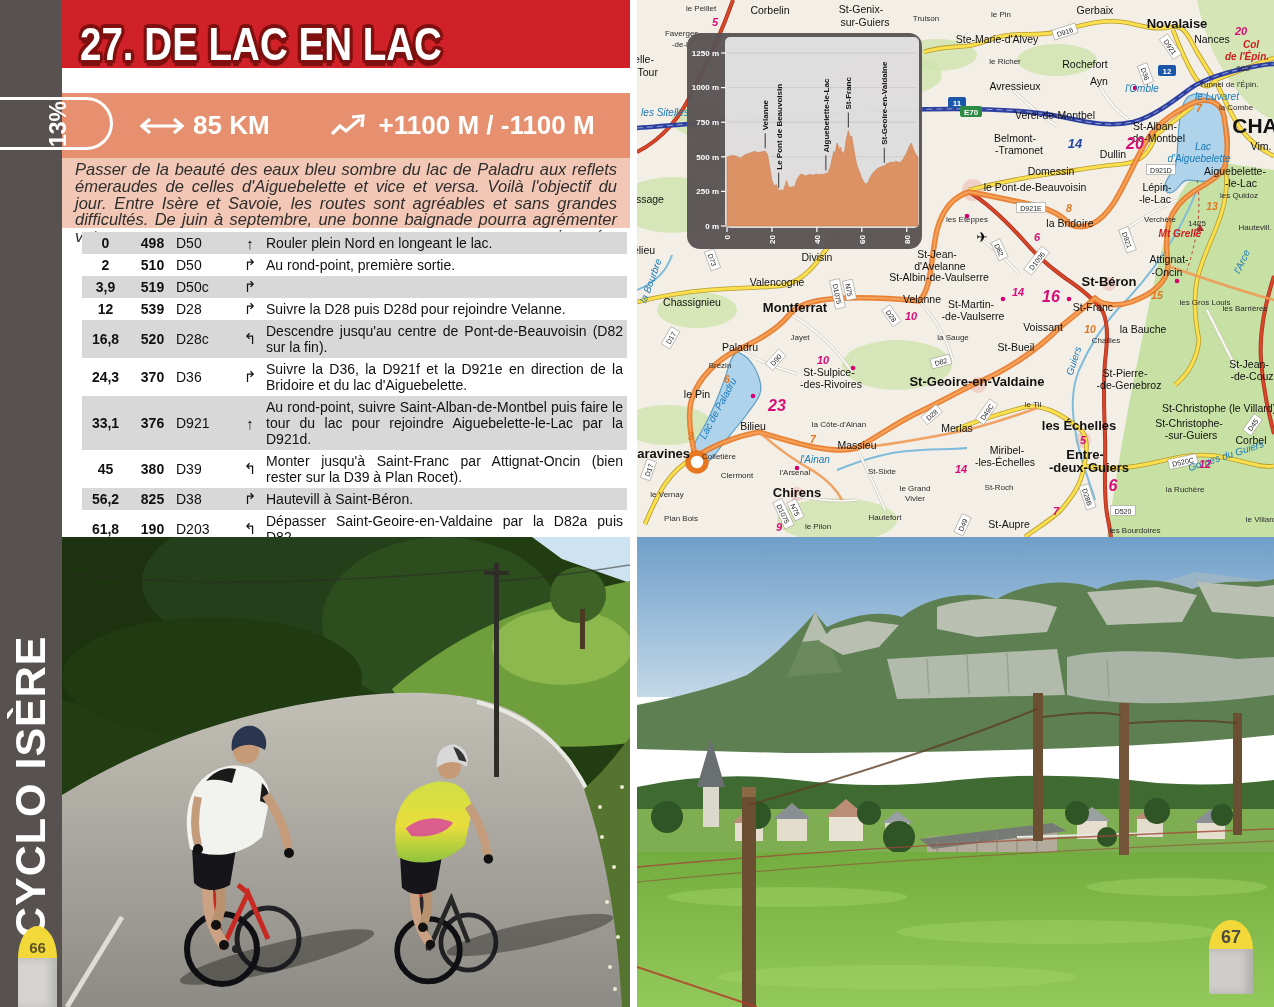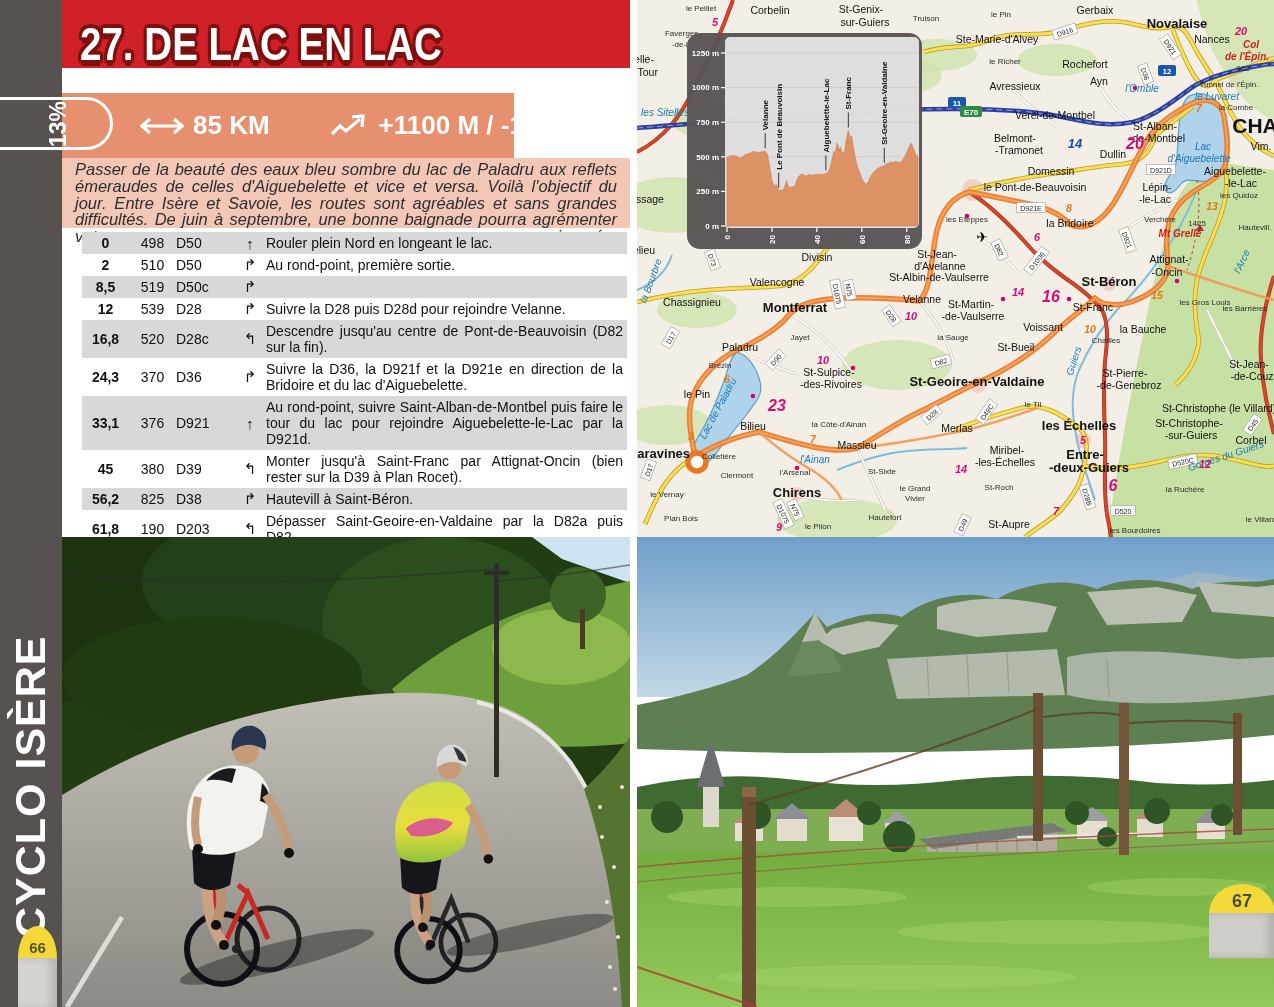--- a/index.html
+++ b/index.html
@@ -11,48 +11,48 @@
       writing-mode:vertical-rl;transform:rotate(180deg);
       color:#fff;font-weight:bold;font-size:43px;letter-spacing:1px;
       display:flex;align-items:center;justify-content:center;}
   .milestone{position:absolute;text-align:center;}
   .ms-dome{background:#f2d838;border-radius:50% 50% 0 0 / 100% 100% 0 0;
       font-weight:bold;color:#5c5426;display:flex;align-items:flex-end;justify-content:center;}
   .ms-body{background:#d6d4d0;box-shadow:inset -6px 0 8px rgba(0,0,0,.15);}
   #ms66{left:18px;top:926px;width:39px;}
   #ms66 .ms-dome{height:30px;font-size:15px;padding-bottom:2px;}
   #ms66 .ms-body{height:51px;}
-  #ms67{left:1209px;top:884px;width:66px;}
+  #ms67{left:1209px;top:920px;width:44px;}
   #ms67 .ms-dome{height:28px;font-size:18px;color:#4c4c44;padding-bottom:1px;}
   #ms67 .ms-body{height:45px;background:#cfcdc9;}
   
   .leftcol{position:absolute;left:62px;top:0;width:568px;}
   .banner{height:68px;background:#cf2127;position:relative;}
   .banner h1{margin:0;position:absolute;left:18px;top:16px;color:#fff;
       font-size:47px;font-weight:900;letter-spacing:0px;white-space:nowrap;
       transform:scaleX(.82);transform-origin:left;
       text-shadow:-3px -3px 0 #7e100f,3px -3px 0 #7e100f,-3px 3px 0 #7e100f,
         3px 3px 0 #7e100f,-4px 0 0 #7e100f,4px 0 0 #7e100f,0 -4px 0 #7e100f,0 4px 0 #7e100f,0 6px 0 #7e100f;}
-  .stats{position:absolute;left:62px;top:93px;width:452px;height:65px;background:#e6906f;
+  .stats{position:absolute;left:62px;top:93px;width:568px;height:65px;background:#e6906f;
       display:flex;align-items:center;color:#fff;font-weight:bold;font-size:26px;}
   .stats .stat{display:flex;align-items:center;gap:9px;white-space:nowrap;}
   #stat-dist{margin-left:78px;} #stat-elev{margin-left:60px;} #stat-dur{margin-left:42px;}
   .grade-badge{position:absolute;left:0px;top:97px;width:113px;height:53px;
       border:3px solid #fff;border-left:none;border-radius:0 30px 30px 0;box-sizing:border-box;}
   .grade-badge span{position:absolute;left:58px;top:24px;color:#fff;font-weight:bold;font-size:23px;
       transform:translate(-50%,-50%) rotate(-90deg);}
   .intro{position:absolute;left:62px;top:158px;width:568px;height:70px;background:#f2c7b5;
       box-sizing:border-box;padding:3px 13px 0 13px;
       font-style:italic;font-size:16.5px;line-height:16.8px;color:#2e2e2e;
       text-align:justify;text-align-last:justify;}
   .rtable{position:absolute;left:82px;top:232px;width:545px;font-size:14px;color:#111;}
   .trow{display:flex;align-items:center;padding:2px 0;}
   .trow.odd{background:#d8d8d8;}
   .c-km{width:47px;text-align:center;font-weight:bold;flex:none;}
-  .c-alt{width:47px;text-align:center;font-weight:normal;flex:none;}
+  .c-alt{width:47px;text-align:center;font-weight:bold;flex:none;}
   .c-road{width:60px;text-align:left;flex:none;}
   .c-dir{width:28px;text-align:center;flex:none;font-size:15px;}
   .c-txt{flex:1;line-height:16px;padding:1px 4px 1px 2px;text-align:justify;}
   
   .map{position:absolute;left:637px;top:0;width:637px;height:537px;}
   .map svg{display:block;}
   text{font-family:"Liberation Sans",sans-serif;}
   .ml-lg{font-size:13px;font-weight:bold;fill:#111;text-anchor:middle;}
   .ml-md{font-size:10.5px;fill:#111;text-anchor:middle;}
   .ml-sm{font-size:8px;fill:#2b2b2b;text-anchor:middle;}
@@ -137,21 +137,21 @@
       <span class="c-txt">Rouler plein Nord en longeant le lac.</span>
     </div>
     <div class="trow even">
       <span class="c-km">2</span>
       <span class="c-alt">510</span>
       <span class="c-road">D50</span>
       <span class="c-dir">↱</span>
       <span class="c-txt">Au rond-point, première sortie.</span>
     </div>
     <div class="trow odd">
-      <span class="c-km">8,5</span>
+      <span class="c-km">3,9</span>
       <span class="c-alt">519</span>
       <span class="c-road">D50c</span>
       <span class="c-dir">↱</span>
     </div>
     <div class="trow even">
       <span class="c-km">12</span>
       <span class="c-alt">539</span>
       <span class="c-road">D28</span>
       <span class="c-dir">↱</span>
       <span class="c-txt">Suivre la D28 puis D28d pour rejoindre Velanne.</span>

